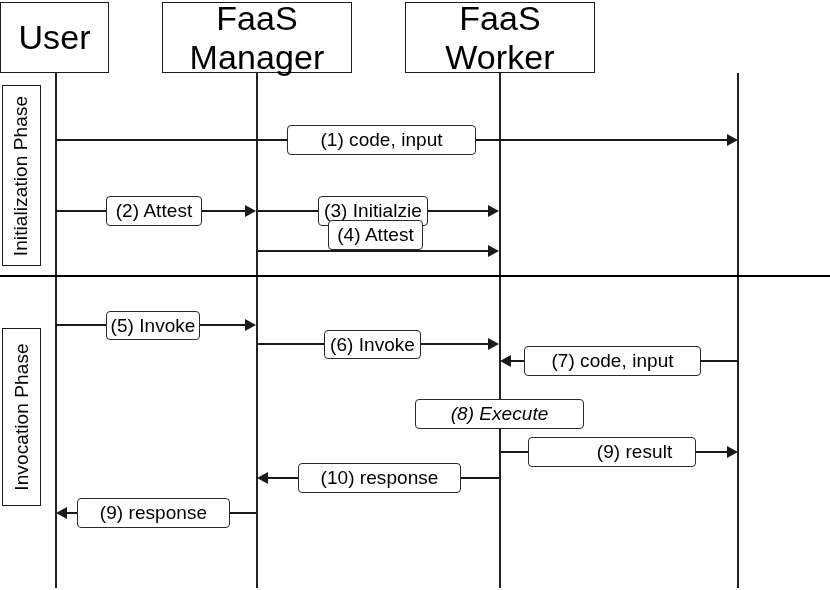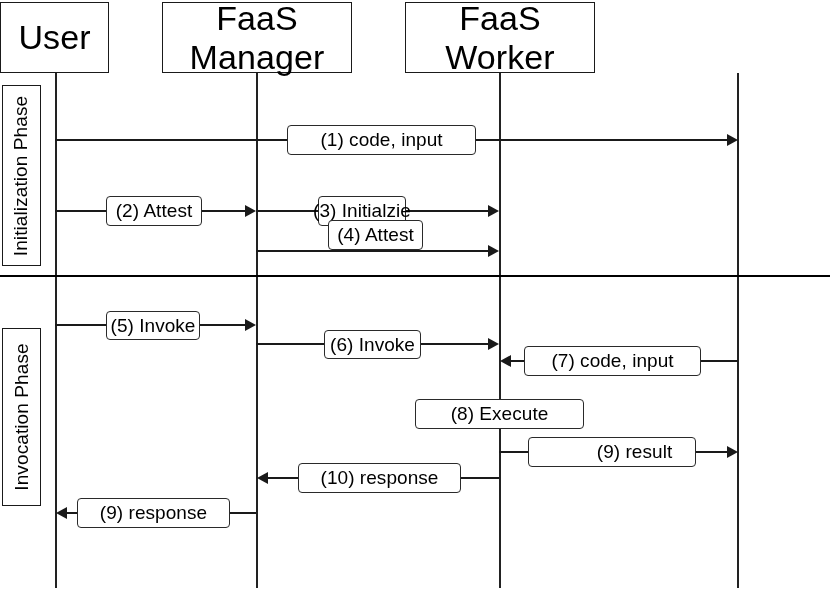--- a/index.html
+++ b/index.html
@@ -145,21 +145,21 @@
   </div>
 
   <div class="msg-line" style="left:55px;  top:210px; width:191px;"></div>
   <div class="arrow-head arrow-right" style="left:245px; top:205px;"></div>
   <div class="msg-label" style="left:106px; top:196px; width:96px; height:30px;">
     <span>(2) Attest</span>
   </div>
 
   <div class="msg-line" style="left:256px; top:210px; width:233px;"></div>
   <div class="arrow-head arrow-right" style="left:488px; top:205px;"></div>
-  <div class="msg-label" style="left:318px; top:196px; width:88px; height:30px;">
+  <div class="msg-label" style="left:318px; top:196px; width:110px; height:30px;">
     <span>(3) Initialzie</span>
   </div>
 
   <div class="msg-line" style="left:256px; top:250px; width:233px;"></div>
   <div class="arrow-head arrow-right" style="left:488px; top:245px;"></div>
   <div class="msg-label" style="left:328px; top:220px; width:95px; height:30px;">
     <span>(4) Attest</span>
   </div>
 
   <div class="msg-line" style="left:55px;  top:324px; width:191px;"></div>
@@ -173,21 +173,21 @@
   <div class="msg-label" style="left:324px; top:330px; width:97px; height:29px;">
     <span>(6) Invoke</span>
   </div>
 
   <div class="msg-line" style="left:510px; top:360px; width:228px;"></div>
   <div class="arrow-head arrow-left" style="left:500px; top:355px;"></div>
   <div class="msg-label" style="left:524px; top:346px; width:177px; height:30px;justify-content:center;">
     <span>(7) code, input</span>
   </div>
 
-  <div class="msg-label" style="left:415px; top:399px; width:169px; height:30px;">
+  <div class="msg-label" style="left:415px; top:399px; width:169px; height:30px;font-style:italic;">
     <span>(8) Execute</span>
   </div>
 
   <div class="msg-line" style="left:499px; top:451px; width:229px;"></div>
   <div class="arrow-head arrow-right" style="left:727px; top:446px;"></div>
   <div class="msg-label" style="left:528px; top:437px; width:168px; height:30px;padding-left:45px;">
     <span>(9) result</span>
   </div>
 
   <div class="msg-line" style="left:267px; top:477px; width:232px;"></div>

